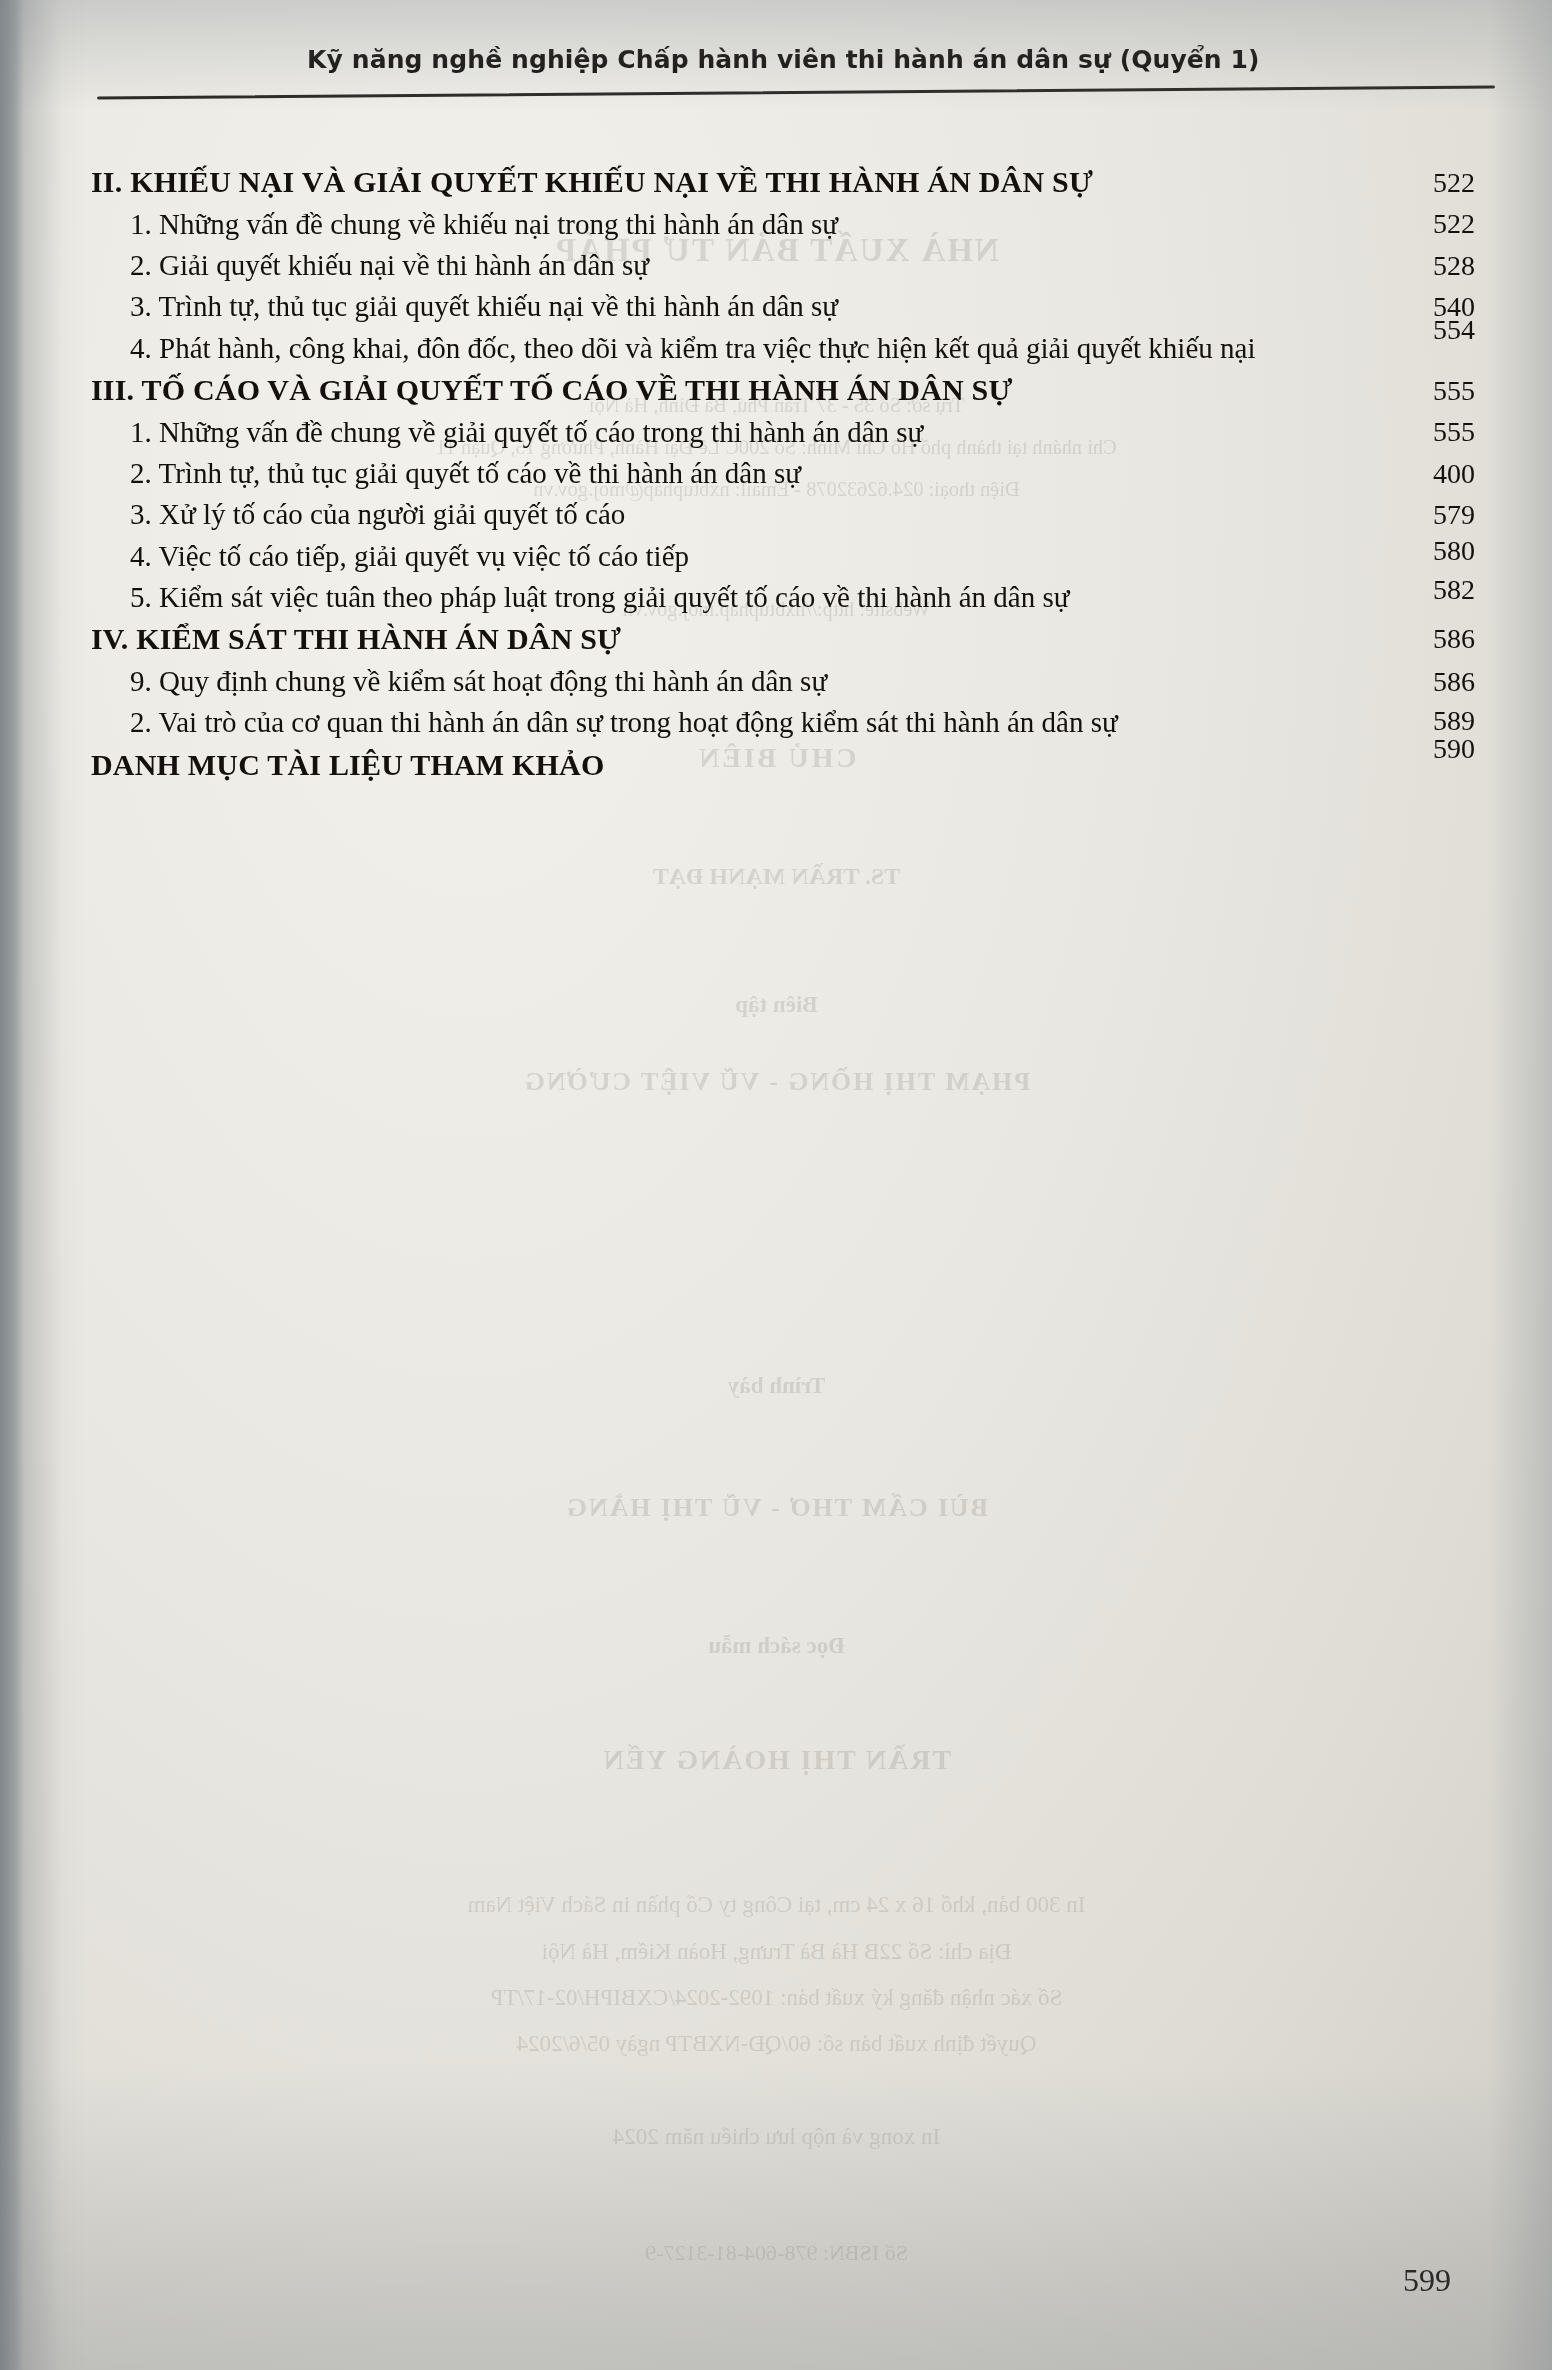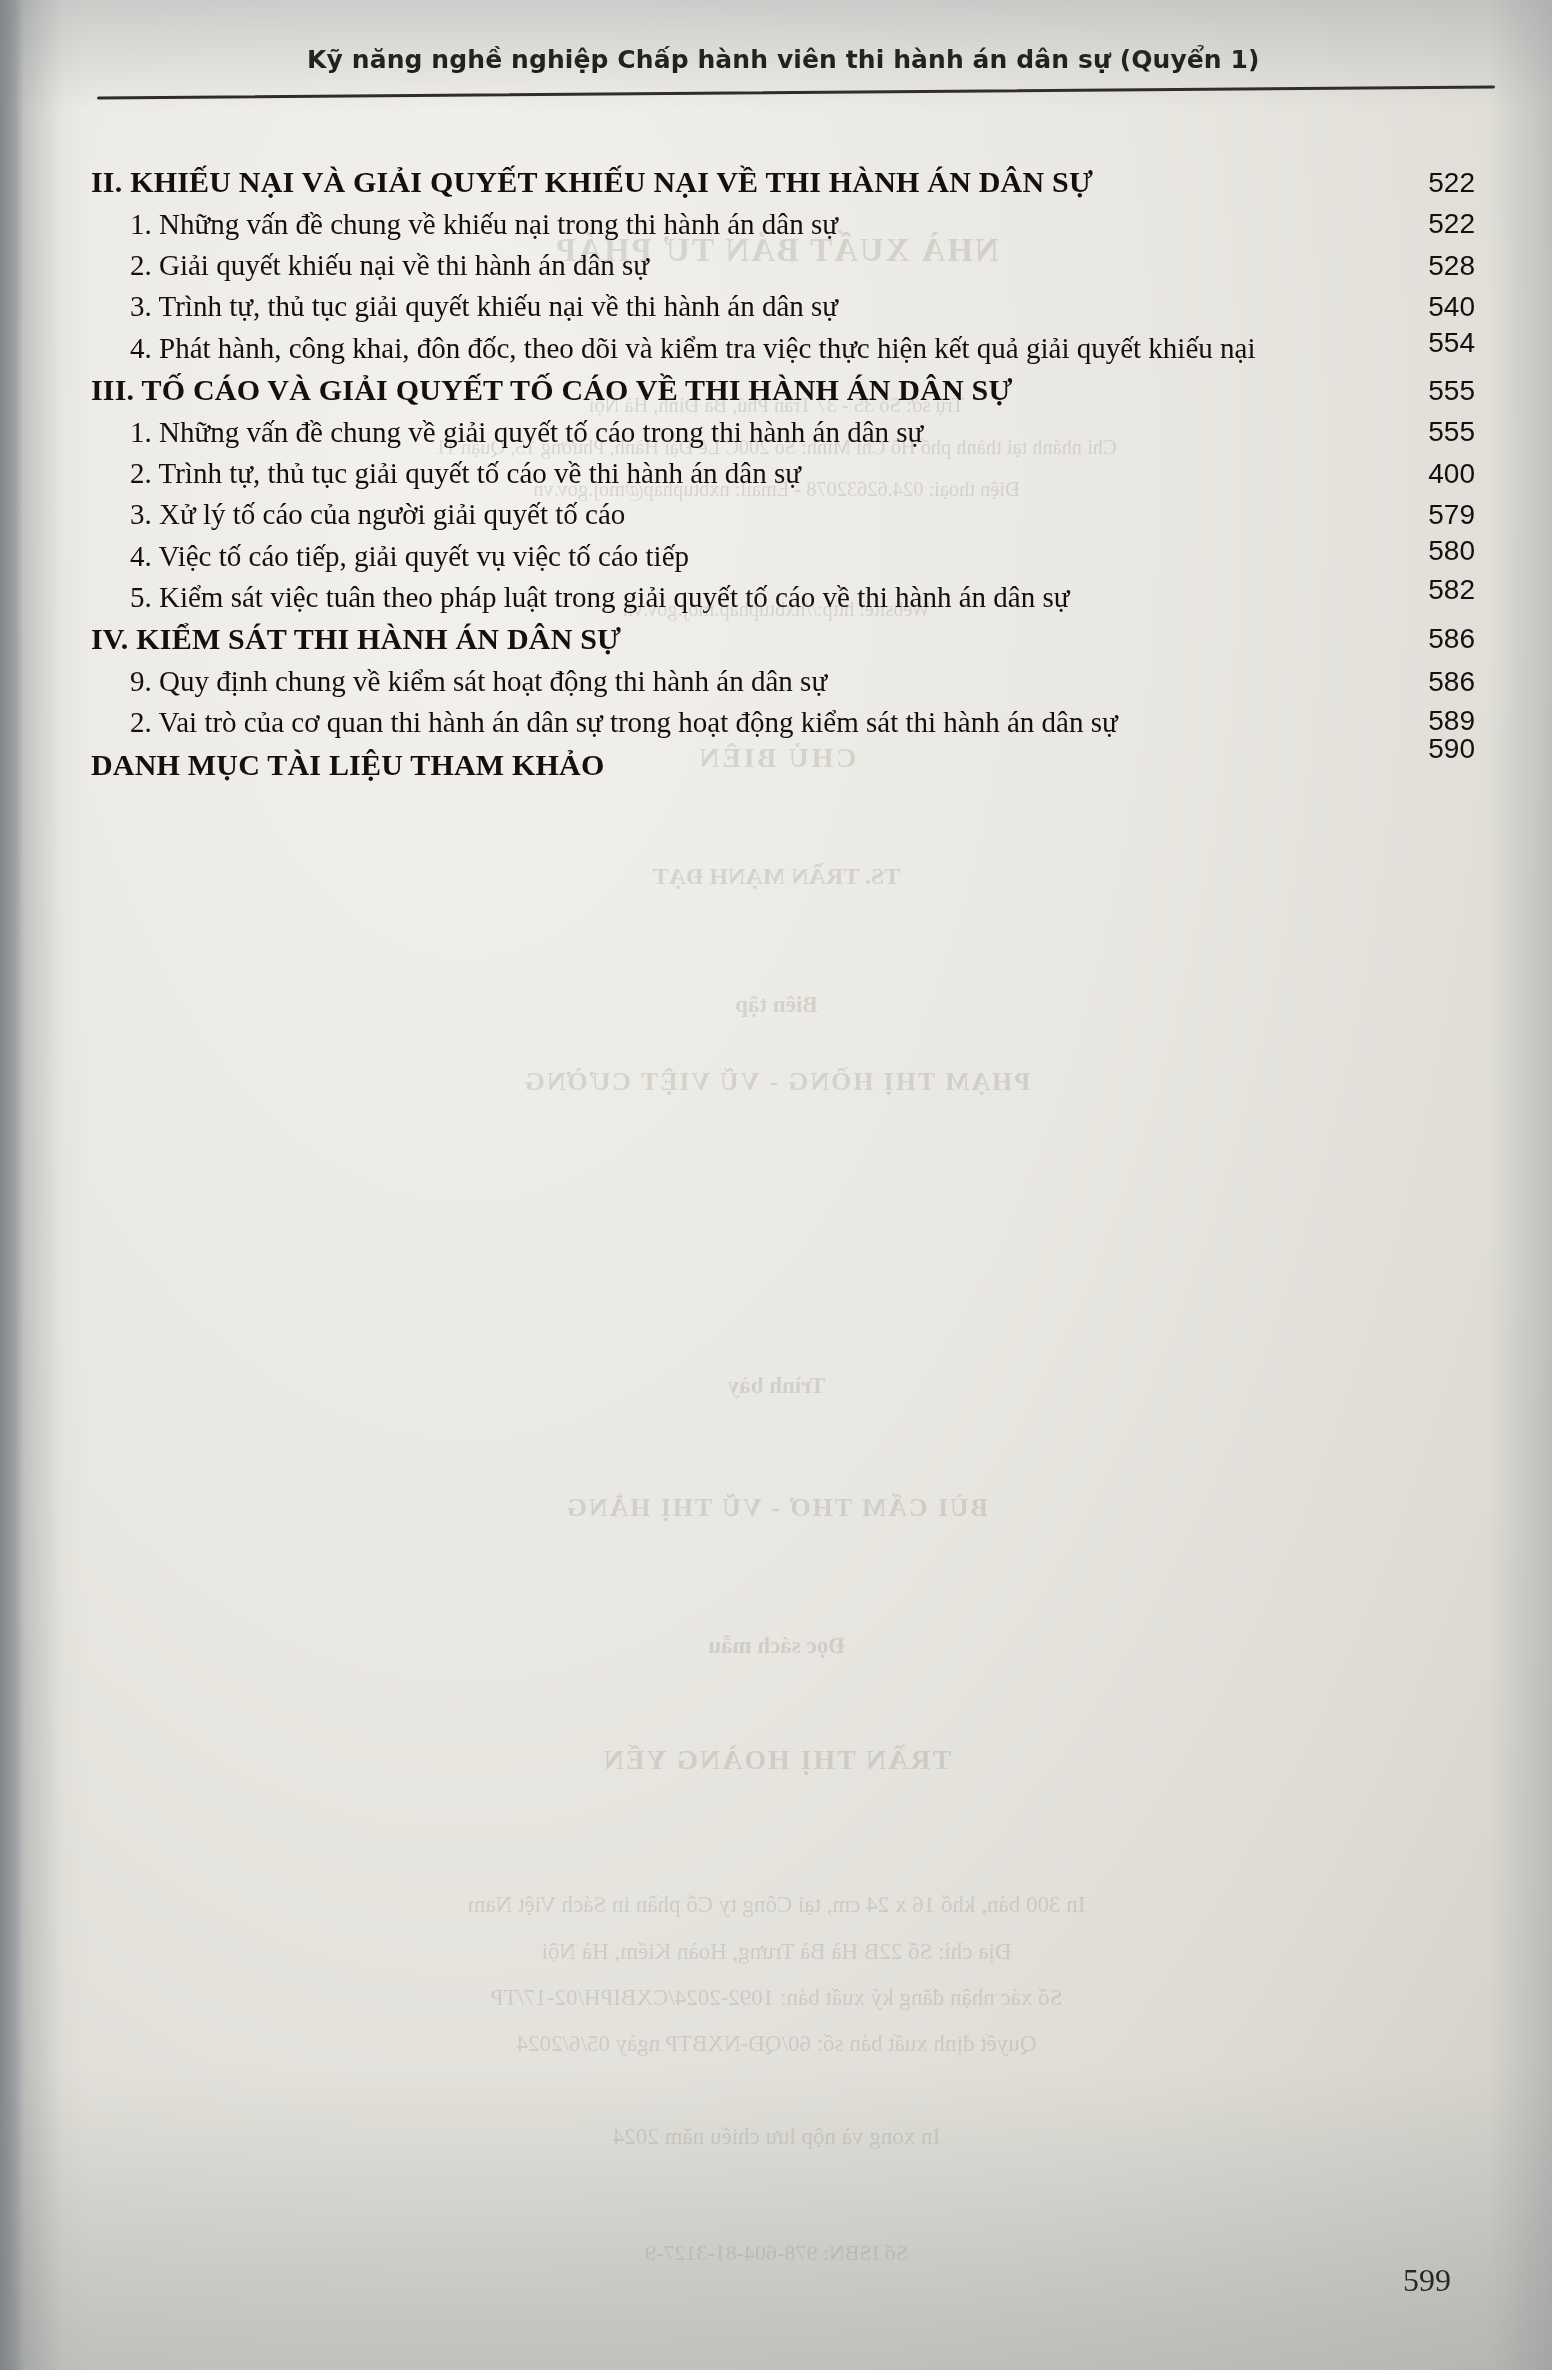--- a/index.html
+++ b/index.html
@@ -110,21 +110,21 @@
     font-size: 29px;
     line-height: 1.36;
     padding-right: 130px;
     text-align: left;
   }
   .entry .page-num {
     position: absolute;
     right: 11px;
     font-size: 28px;
     font-weight: 400;
-    font-family: Liberation Sans, sans-serif;
+    font-family: Liberation Serif, serif;
   }
   .level-1 > .text {
     font-weight: bold;
     font-size: 30px;
     letter-spacing: 0.2px;
   }
   .level-2 > .text {
     text-indent: 39px;
   }
 
@@ -195,21 +195,21 @@
       <div class="page-num" style="bottom:3.7px;">528</div>
     </div>
 
     <div class="entry level-2">
       <div class="text">3. Trình tự, thủ tục giải quyết khiếu nại về thi hành án dân sự</div>
       <div class="page-num" style="bottom:3.7px;">540</div>
     </div>
 
     <div class="entry level-2">
       <div class="text">4. Phát hành, công khai, đôn đốc, theo dõi và kiểm tra việc thực hiện kết quả giải quyết khiếu nại</div>
-      <div class="page-num" style="bottom:9px;">554</div>
+      <div class="page-num" style="bottom:22px;">554</div>
     </div>
 
     <div class="entry level-1">
       <div class="text">III. TỐ CÁO VÀ GIẢI QUYẾT TỐ CÁO VỀ THI HÀNH ÁN DÂN SỰ</div>
       <div class="page-num" style="bottom:3.7px;">555</div>
     </div>
 
     <div class="entry level-2">
       <div class="text">1. Những vấn đề chung về giải quyết tố cáo trong thi hành án dân sự</div>
       <div class="page-num" style="bottom:3.7px;">555</div>

